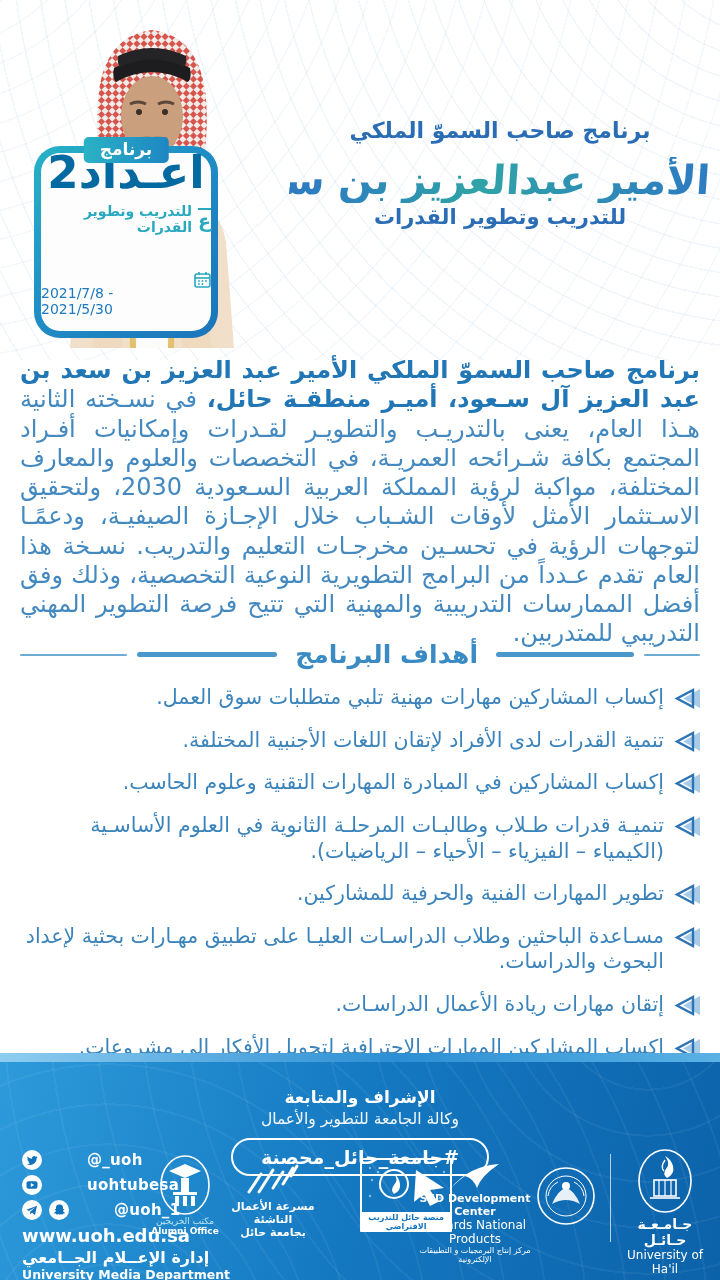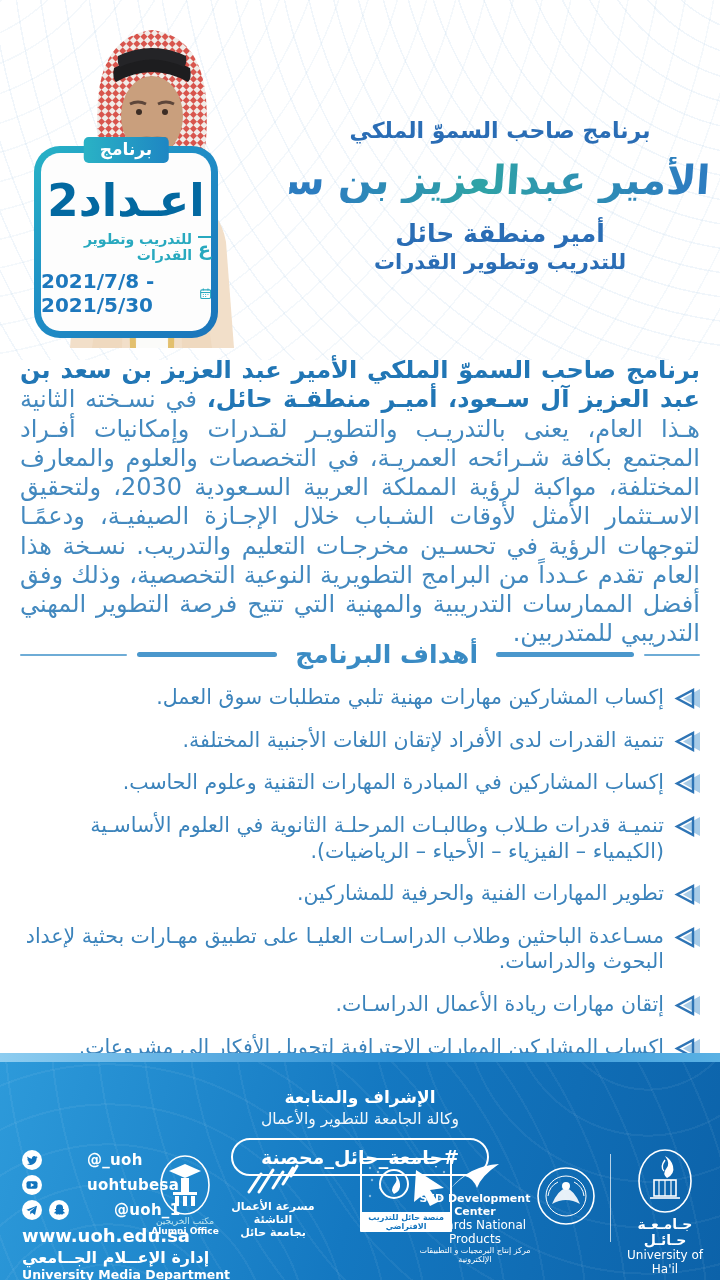--- a/index.html
+++ b/index.html
@@ -33,21 +33,21 @@
     position:absolute; top:-16px; left:50%; transform:translateX(-50%);
     background:linear-gradient(90deg,#2ab2c5,#1e86c3);
     color:#fff; font-weight:bold; font-size:17px; padding:2px 16px 4px;
     border-radius:5px; letter-spacing:1px;
   }
   .badge-wordmark { color:#0369a1; font-weight:bold; font-size:45px; line-height:1; direction:rtl; }
   .badge-tagline { display:flex; direction:rtl; align-items:center; gap:6px; margin-top:8px; }
   .badge-tagline .ain { color:#28a9bf; font-weight:bold; font-size:19px; border-top:2px solid #28a9bf; line-height:1.1; }
   .badge-tagline .tag { color:#28a9bf; font-weight:bold; font-size:14px; }
   .badge-dates { display:flex; direction:rtl; align-items:center; gap:5px; margin-top:6px; }
-  .badge-dates .date-text { color:#1d78bd; font-weight:bold; font-size:20px; direction:ltr; }
+  .badge-dates .date-text { color:#1d78bd; font-weight:normal; font-size:14px; direction:ltr;margin-top:44px; }
 
   .header-text { position:absolute; top:118px; right:10px; width:420px; text-align:center; direction:rtl; }
   .hrh-line { color:#2a6db5; font-weight:bold; font-size:22px; }
   .calligraphy {
     margin-top:14px; font-size:40px; font-weight:bold; line-height:1.15;
     background:linear-gradient(90deg,#2d7dc0 8%, #2fa3a6 45%, #2d7dc0 95%);
     -webkit-background-clip:text; background-clip:text; color:transparent;
     transform:skewX(-4deg);
     white-space:nowrap; overflow:visible;
   }
@@ -183,21 +183,20 @@
             <circle cx="8.5" cy="13" r="0.9" fill="#28a9bf"></circle>
         </svg>
         <span class="date-text">2021/7/8 - 2021/5/30</span>
       </div>
     </div>
   </div>
 
   <div class="header-text">
     <div class="hrh-line">برنامج صاحب السموّ الملكي</div>
     <div class="calligraphy">الأمير عبدالعزيز بن سعد بن عبدالعزيز آل سعود</div>
-    <div class="prince-title">أمير منطقة حائل</div>
     <div class="prince-subtitle">للتدريب وتطوير القدرات</div>
   </div>
 
   <p class="intro"><strong>برنامج صاحب السموّ الملكي الأمير عبد العزيز بن سعد بن عبد العزيز آل سـعود، أميـر منطقـة حائل،</strong><span> في نسـخته الثانية هـذا العام، يعنى بالتدريـب والتطويـر لقـدرات وإمكانيات أفـراد المجتمع بكافة شـرائحه العمريـة، في التخصصات والعلوم والمعارف المختلفة، مواكبة لرؤية المملكة العربية السـعودية 2030، ولتحقيق الاسـتثمار الأمثل لأوقات الشـباب خلال الإجـازة الصيفيـة، ودعمًـا لتوجهات الرؤية في تحسـين مخرجـات التعليم والتدريب. نسـخة هذا العام تقدم عـدداً من البرامج التطويرية النوعية التخصصية، وذلك وفق أفضل الممارسات التدريبية والمهنية التي تتيح فرصة التطوير المهني التدريبي للمتدربين.</span></p>
 
   <div class="objectives">
     <div class="obj-header">
       <span class="seg thin" style="flex:0 0 56px"></span>
       <span class="seg" style="flex:0 0 138px; height:5px"></span>
       <span class="obj-title">أهداف البرنامج</span>

